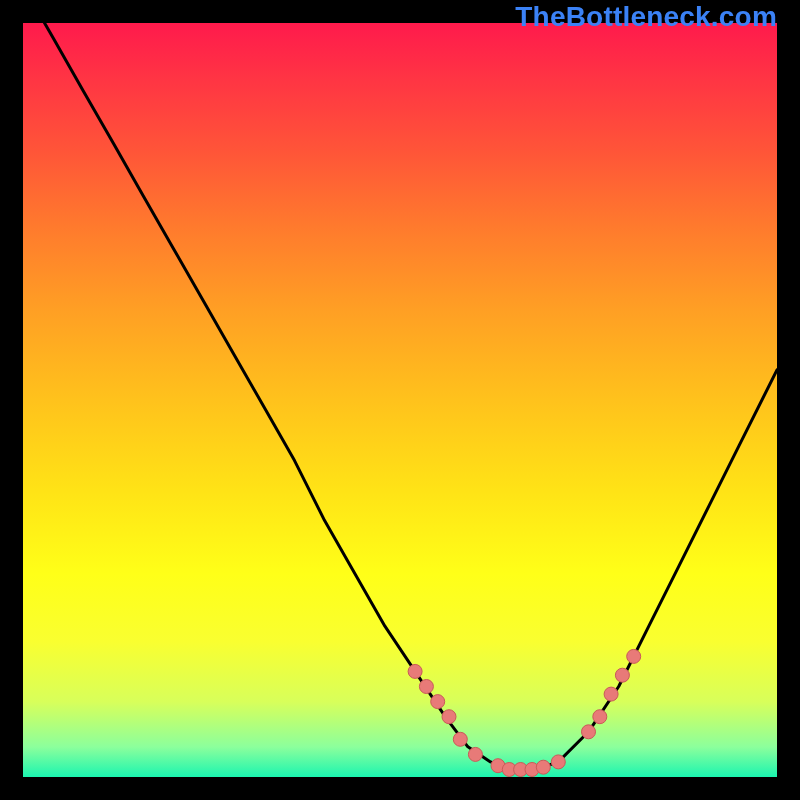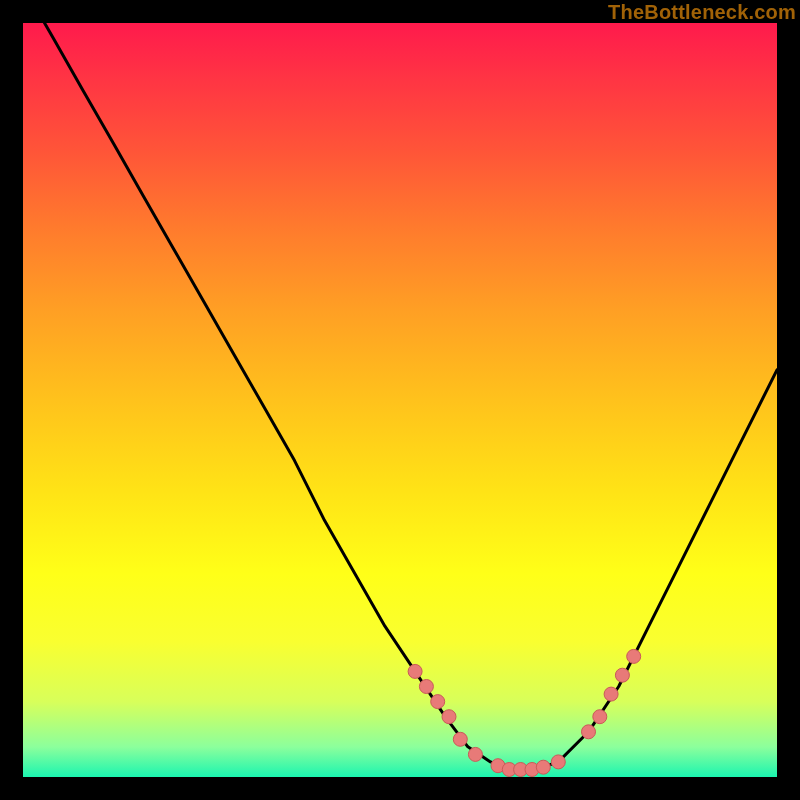--- a/index.html
+++ b/index.html
@@ -41,25 +41,25 @@
   svg.curve {
     position: absolute;
     left: 0;
     top: 0;
     width: 754px;
     height: 754px;
   }
   .watermark {
     position: absolute;
     top: 1px;
-    right: 4px;
+    right: 23px;
     font-family: Arial, Helvetica, sans-serif;
-    font-size: 20px;
+    font-size: 28px;
     font-weight: bold;
-    color: #a16207;
+    color: #3b82f6;
     letter-spacing: 0.2px;
   }
 </style>
 </head>
 <body>
 
 <div class="frame">
   <div class="plot-bg"></div>
   <svg class="curve" viewBox="0 0 754 754">
     <g id="curve-group">

